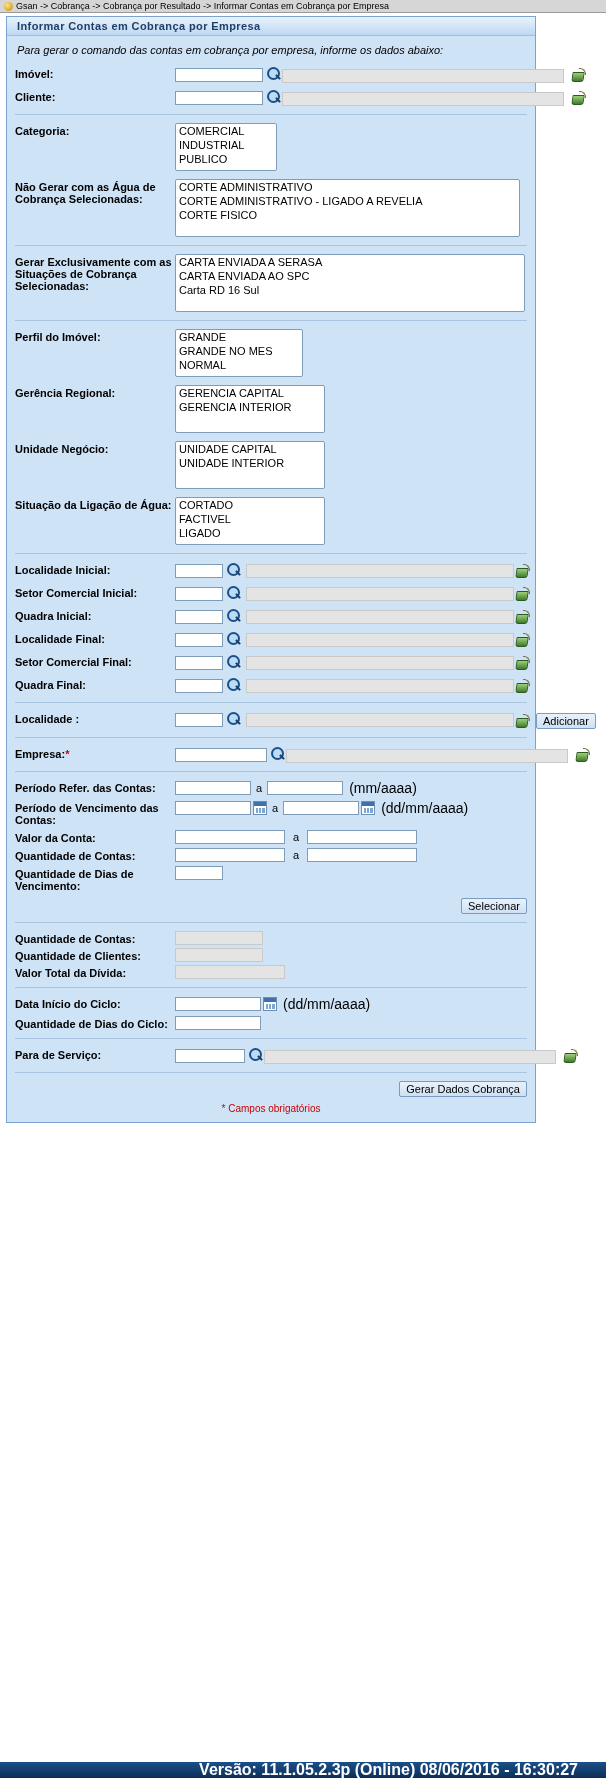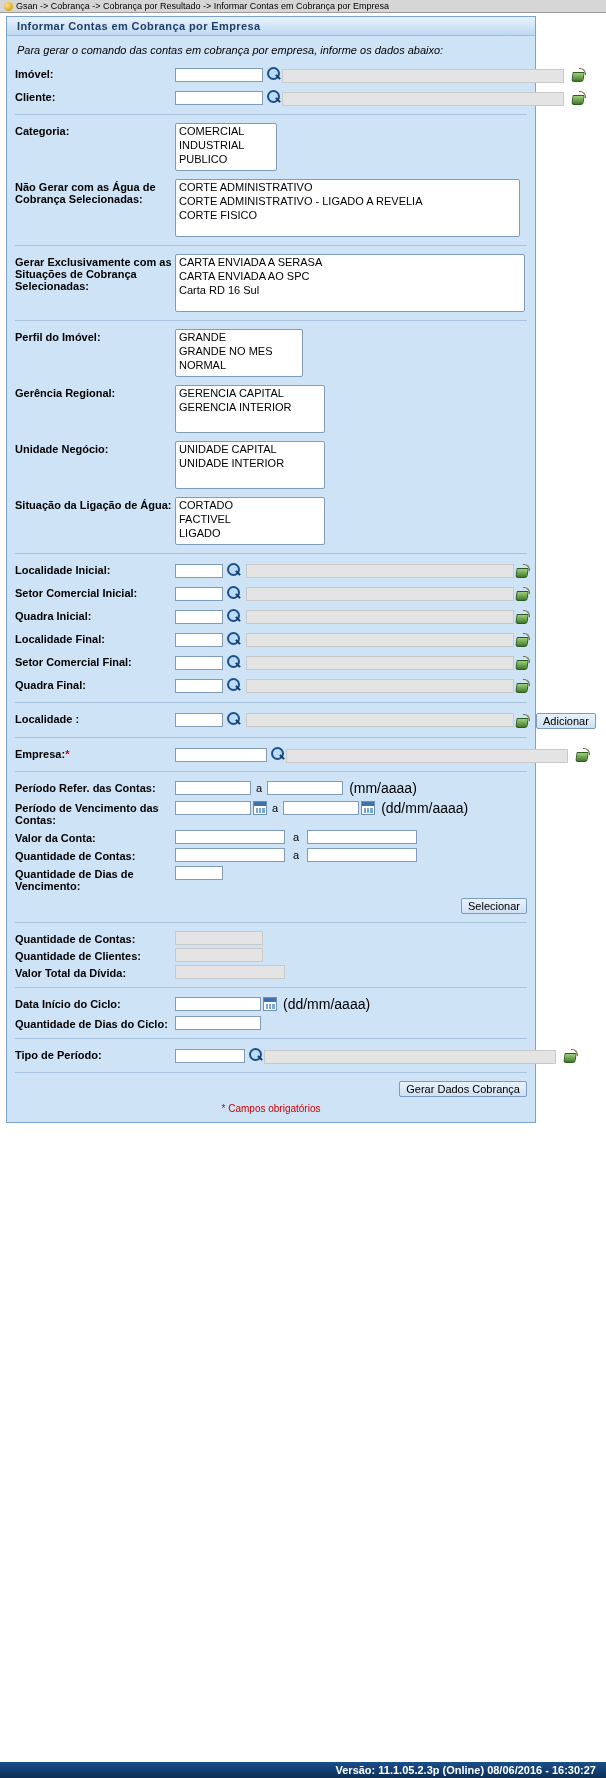--- a/index.html
+++ b/index.html
@@ -217,26 +217,26 @@
   }
   
   .statusbar {
     position: absolute;
     left: 0;
     bottom: 0;
     width: 606px;
     height: 16px;
     background: linear-gradient(to bottom, #1b4f8a, #0d2f57);
     color: #ffffff;
-    font-size: 11px;
+    font-size: 16px;
     font-weight: bold;
     display: flex;
     align-items: center;
     justify-content: flex-end;
-    padding-right: 10px;
+    padding-right: 28px;
     box-sizing: border-box;
   }
   .stack { display: flex; flex-direction: row; }
   .inline { display: flex; align-items: center; }
   .gap2 { gap: 2px; }
   .mt2 { margin-top: 2px; }
 </style>
 </head>
 <body>
 
@@ -572,21 +572,21 @@
       <div class="row" style="margin-bottom:4px">
         <div class="lbl">Quantidade de Dias do Ciclo:</div>
         <div class="fld">
           <input class="txt" style="width: 86px;" value="">
         </div>
       </div>
 
       <hr class="hr">
 
       <div class="row" style="margin-bottom:4px">
-        <div class="lbl">Tipo de Período:</div>
+        <div class="lbl">Para de Serviço:</div>
         <div class="fld stack">
           <div class="inline">
             <input class="txt" style="width: 70px;" value="">
             <span class="mag"></span>
           </div>
           <div class="inline mt2">
             <input class="ro" style="width: 292px;" value="" readonly="">
             <span class="bucket" style="margin-left:6px"></span>
           </div>
         </div>

